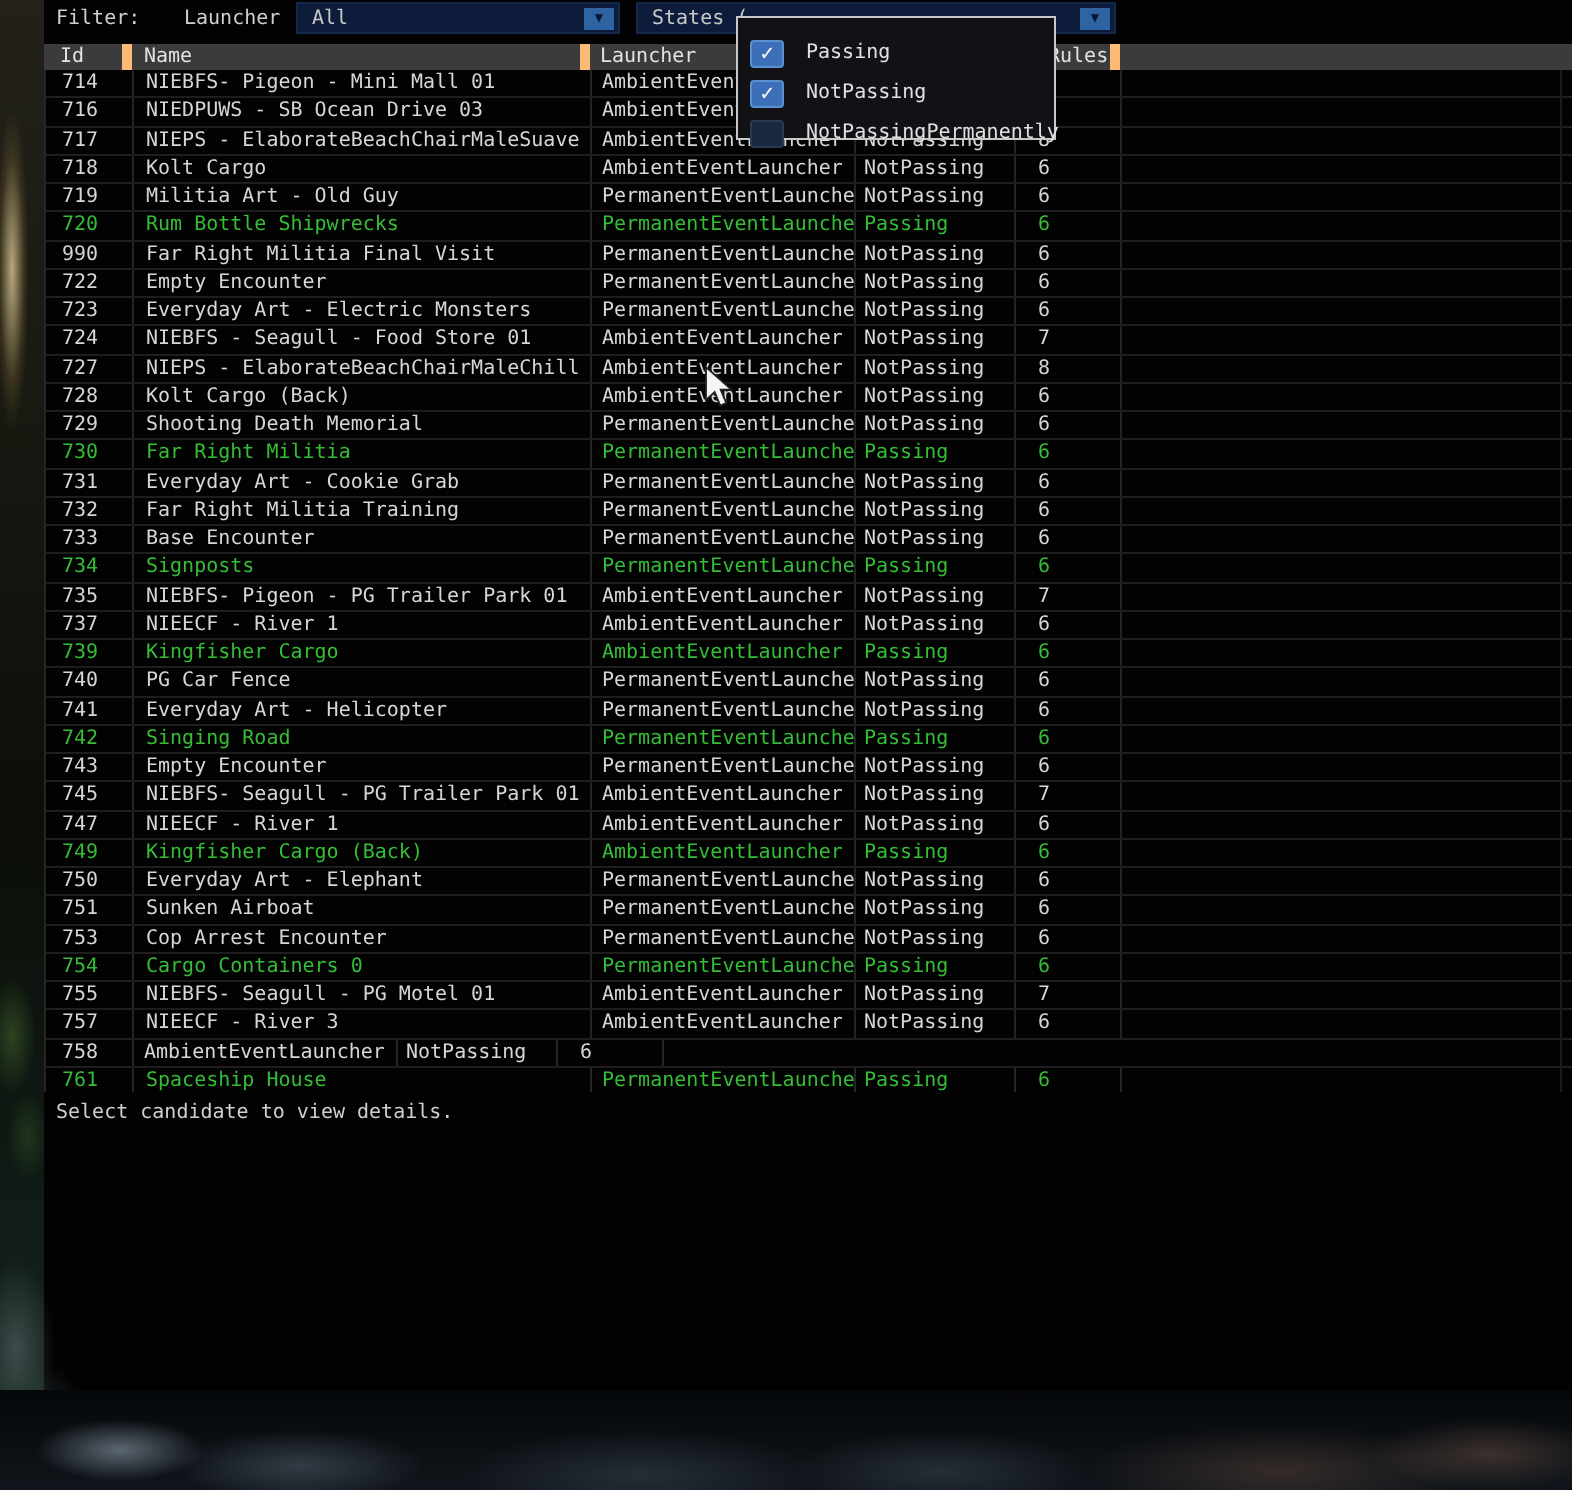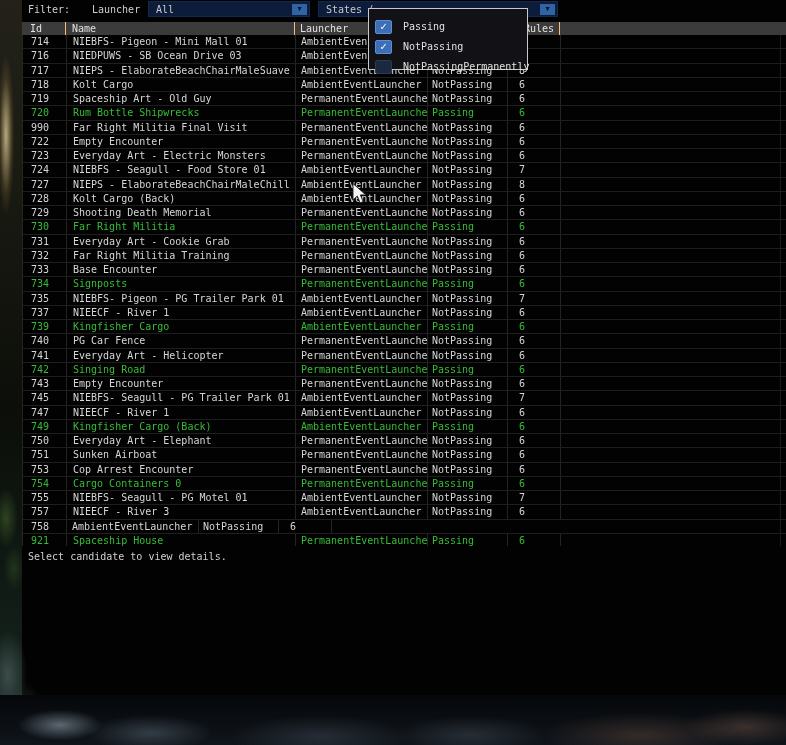--- a/index.html
+++ b/index.html
@@ -38,21 +38,21 @@
          border:1px solid #14284c;}
   #launcher-combo{left:126px;width:162px;}
   #states-combo{left:296px;width:240px;}
   .combo .val{position:absolute;left:7px;top:2px;color:#c8c8c8;}
   .combo .arrow{position:absolute;right:2px;top:2px;width:15px;height:11px;background:var(--combo-arrow);
                 color:#0a1530;font-size:7px;line-height:11px;text-align:center;}
 
   
   .thead{position:absolute;left:0;top:22px;width:764px;height:13px;background:var(--header-bg);
          display:flex;color:#e2e2e2;line-height:13px;}
-  .thead .cell{border-right:1px solid #fdba74;}
+  .thead .cell{border-right:5px solid #fdba74;}
 
   
   .tbody{position:absolute;left:0;top:35px;width:764px;height:511px;overflow:hidden;border-left:1px solid #242424;}
   .row{display:flex;height:14.25px;box-sizing:border-box;border-bottom:1px solid #1e1e1e;line-height:13px;color:#d6d6d6;justify-content:space-between;}
   .row.green{color:var(--green);}
   .cell{box-sizing:border-box;overflow:hidden;white-space:nowrap;}
   .c-id{width:44px;padding-left:8px;border-right:1px solid #242424;}
   .c-name{width:229px;padding-left:6px;border-right:1px solid #242424;}
   .c-launcher{width:132px;padding-left:5px;border-right:1px solid #242424;}
   .c-state{width:80px;padding-left:4px;border-right:1px solid #242424;}
@@ -175,21 +175,21 @@
             <span class="dot w"></span>
             <span class="dot g"></span>
             <span class="dot g"></span>
             <span class="dot g"></span>
             <span class="dot g"></span>
             <span class="dot g"></span>
           </div>
         </div>
         <div class="row">
           <div class="cell c-id">719</div>
-          <div class="cell c-name">Spaceship Art - Old Guy</div>
+          <div class="cell c-name">Militia Art - Old Guy</div>
           <div class="cell c-launcher">PermanentEventLauncher</div>
           <div class="cell c-state">NotPassing</div>
           <div class="cell c-rules">6</div>
           <div class="cell c-dots">
             <span class="dot w"></span>
             <span class="dot g"></span>
             <span class="dot g"></span>
             <span class="dot g"></span>
             <span class="dot g"></span>
             <span class="dot g"></span>
@@ -644,21 +644,21 @@
           <div class="cell c-dots">
             <span class="dot w"></span>
             <span class="dot g"></span>
             <span class="dot g"></span>
             <span class="dot g"></span>
             <span class="dot g"></span>
             <span class="dot g"></span>
           </div>
         </div>
         <div class="row green">
-          <div class="cell c-id">921</div>
+          <div class="cell c-id">761</div>
           <div class="cell c-name">Spaceship House</div>
           <div class="cell c-launcher">PermanentEventLauncher</div>
           <div class="cell c-state">Passing</div>
           <div class="cell c-rules">6</div>
           <div class="cell c-dots">
             <span class="dot g"></span>
             <span class="dot g"></span>
             <span class="dot g"></span>
             <span class="dot g"></span>
             <span class="dot g"></span>

